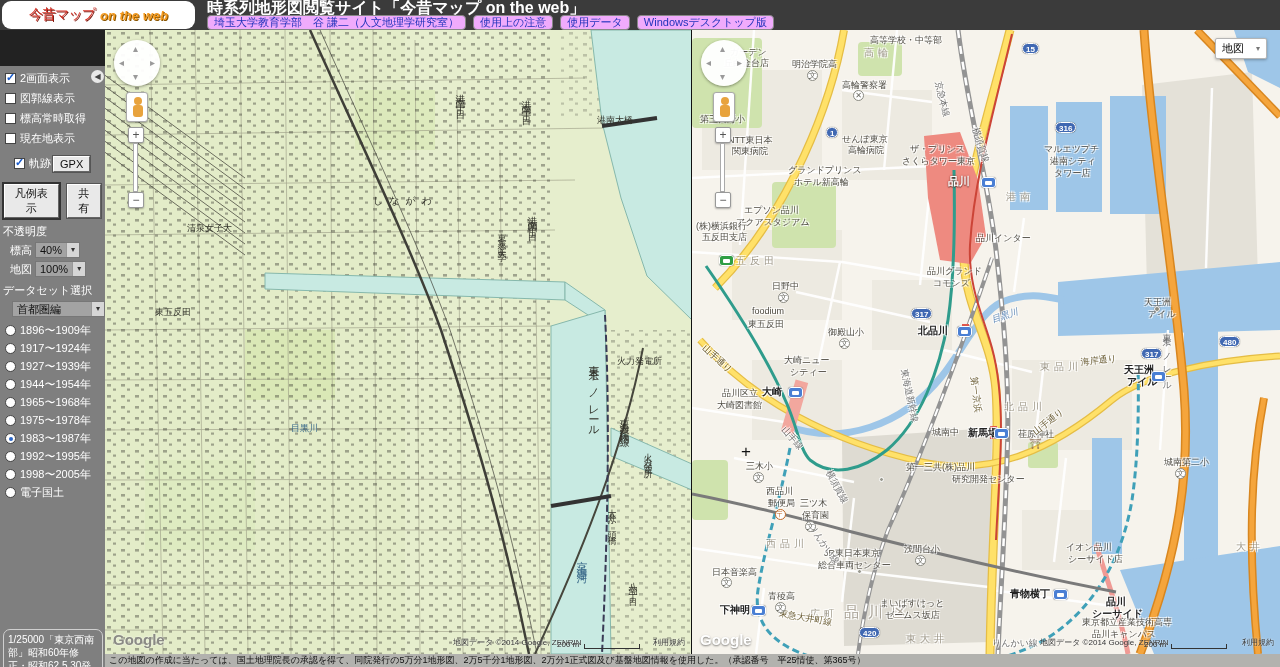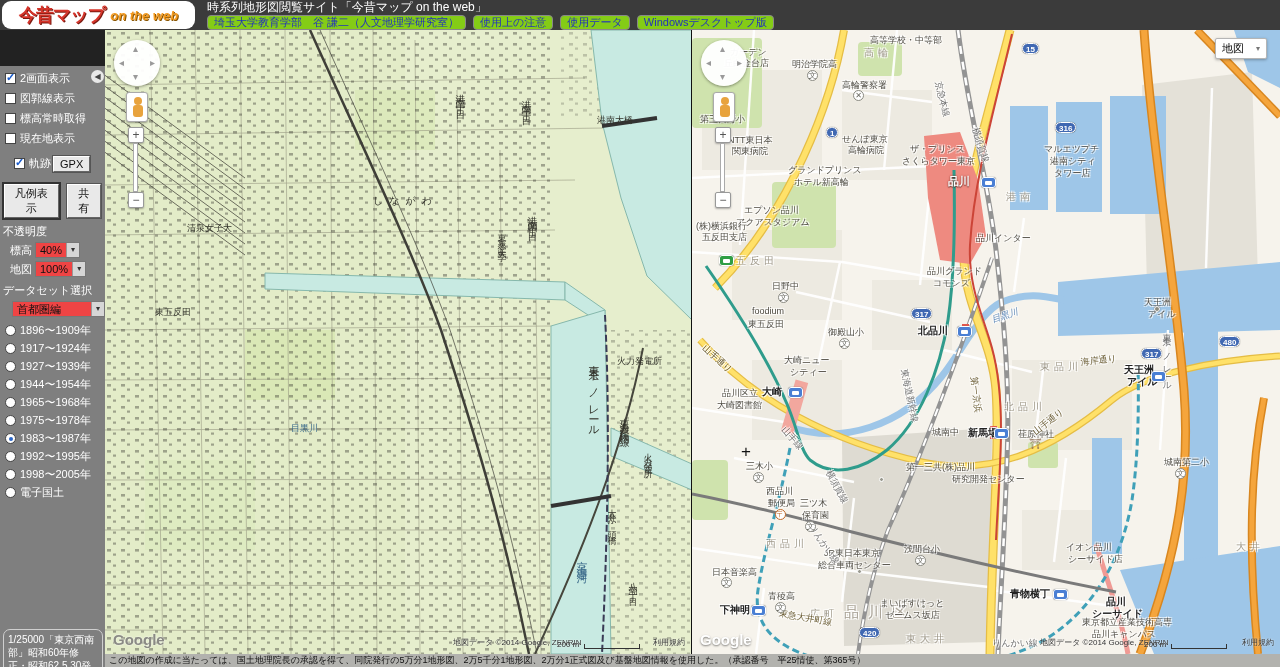--- a/index.html
+++ b/index.html
@@ -3,42 +3,42 @@
 <meta charset="utf-8">
 <style>
   html,body{margin:0;padding:0;background:#000;}
   *{box-sizing:border-box;}
   body{font-family:"Liberation Sans",sans-serif;}
   .app{position:relative;width:1280px;height:667px;background:#222;overflow:hidden;}
 
   
   header{position:absolute;top:0;left:0;width:1280px;height:30px;background:#3b3b3b;display:flex;align-items:center;}
   .logo{width:193px;height:28px;margin:1px 2px;background:#fff;border-radius:9px;display:flex;align-items:center;justify-content:center;gap:5px;overflow:hidden;}
-  .logo-main{color:#d6342a;font-weight:bold;font-size:18px;letter-spacing:-1px;font-family:"DejaVu Sans",sans-serif;text-shadow:1px 1px 0 #7a1a10;}
+  .logo-main{color:#d6342a;font-weight:normal;font-size:14px;letter-spacing:-1px;font-family:"DejaVu Sans",sans-serif;text-shadow:1px 1px 0 #7a1a10;}
   .logo-sub{color:#f59a1e;font-weight:bold;font-style:italic;font-size:13px;text-shadow:1px 1px 0 #8a5500;}
   .head-right{flex:1;padding-left:10px;}
-  .site-title{color:#fff;font-weight:normal;font-size:12px;line-height:13px;}
+  .site-title{color:#fff;font-weight:bold;font-size:16px;line-height:13px;}
   .navrow{display:flex;gap:7px;margin-top:1px;}
-  .navbtn{background:#84cc16;border:1px solid #888;border-radius:4px;color:#2233bb;font-size:11px;line-height:12px;height:15px;padding:0 6px;font-family:inherit;cursor:pointer;}
+  .navbtn{background:#f0abfc;border:1px solid #888;border-radius:4px;color:#2233bb;font-size:11px;line-height:12px;height:15px;padding:0 6px;font-family:inherit;cursor:pointer;}
 
   
   aside{position:absolute;top:30px;left:0;width:105px;height:637px;background:#7f7f7f;color:#fff;font-size:11px;margin-top:36px;}
   .chkrow{display:flex;align-items:center;gap:4px;margin:5px 2px 5px 5px;cursor:pointer;}
   .chkrow.indent{margin-left:14px;display:inline-flex;}
   .cb{width:11px;height:11px;background:#fff;border:1px solid #444;position:relative;flex:0 0 auto;}
   .checked .cb::after,.cb.checked::after{content:"✓";position:absolute;top:-3px;left:0px;color:#1a5ccc;font-size:11px;font-weight:bold;}
   .radio{width:11px;height:11px;border-radius:50%;background:#fff;border:1px solid #444;position:relative;flex:0 0 auto;}
   .selected .radio::after{content:"";position:absolute;left:2.5px;top:2.5px;width:4px;height:4px;border-radius:50%;background:#2a66c8;}
   .trackrow{display:flex;align-items:center;}
   .wbtn{background:#e9e9e9;border:1px solid;border-color:#fff #666 #666 #fff;outline:1px solid #555;font-size:11px;padding:1px 6px;color:#111;font-family:inherit;cursor:pointer;}
   .wbtn.strong{outline:2px solid #333;}
   .btnrow{display:flex;gap:8px;margin:8px 4px 6px 4px;}
   .slabel{margin:6px 0 2px 3px;font-size:11px;}
   .selrow{display:flex;align-items:center;gap:3px;margin:3px 0 3px 10px;}
-  .sel{display:inline-flex;align-items:center;background:#ef4444;border:1px solid #777;height:16px;font-size:11px;color:#111;padding-left:4px;cursor:pointer;}
+  .sel{display:inline-flex;align-items:center;background:#a3a3a3;border:1px solid #777;height:16px;font-size:11px;color:#111;padding-left:4px;cursor:pointer;}
   .selarrow{width:13px;height:14px;background:#d6d6d6;border-left:1px solid #999;font-size:8px;line-height:14px;text-align:center;color:#333;margin-left:4px;}
   .sel.wide{width:98px;margin-left:2px;justify-content:space-between;}
   .years{margin-top:6px;}
   .yrow{display:flex;align-items:center;gap:4px;margin:3px 2px 3px 5px;cursor:pointer;}
   .mapnote{position:absolute;left:3px;right:2px;bottom:14px;border:1px solid #cfcfcf;border-radius:7px;color:#fff;font-size:10px;line-height:1.3;padding:3px 4px;}
   .collapse{position:absolute;top:4px;right:1px;width:13px;height:13px;border-radius:50%;background:#e8e8e8;color:#444;font-size:8px;line-height:13px;text-align:center;cursor:pointer;}
 
   
   main{position:absolute;top:30px;left:105px;right:0;bottom:13px;display:flex;}
   .pane{position:relative;overflow:hidden;height:624px;}

